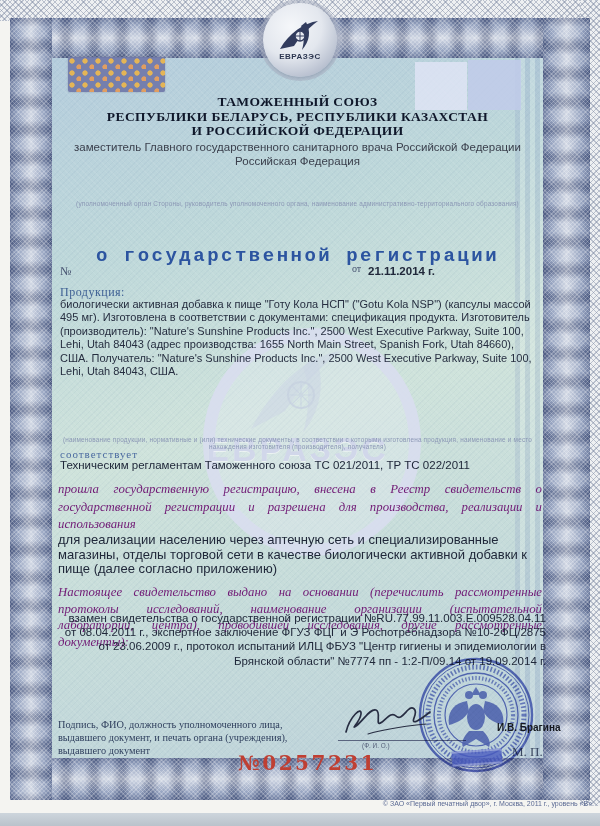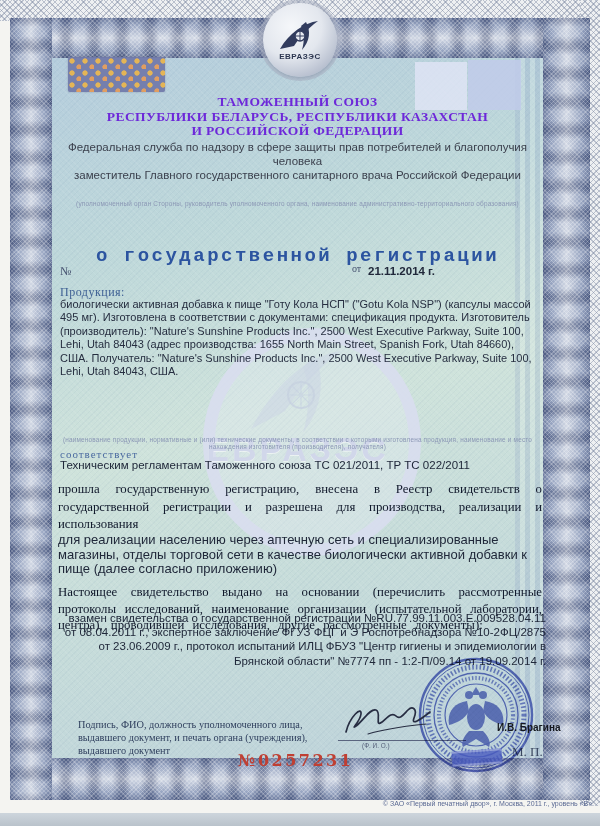--- a/index.html
+++ b/index.html
@@ -56,21 +56,21 @@
       radial-gradient(circle at 4px 4px,#e8b34b 2.3px,rgba(0,0,0,0) 3px),
       radial-gradient(circle at 11px 10px,#e49a57 2.3px,rgba(0,0,0,0) 3px),
       #7079aa;
     background-size:13px 12px,13px 12px;opacity:.92;box-shadow:0 0 2px rgba(60,60,100,.4);}
 
   
   .sq1{left:415px;top:62px;width:52px;height:48px;background:rgba(225,229,246,.8);}
   .sq2{left:468px;top:60px;width:53px;height:50px;background:rgba(193,203,234,.85);}
 
   
-  .union{top:95px;font-family:"Liberation Serif",serif;font-weight:bold;color:#6d28d9;
+  .union{top:95px;font-family:"Liberation Serif",serif;font-weight:bold;color:#0f172a;
     font-size:13.5px;line-height:14.5px;letter-spacing:.4px;z-index:4;}
   .authority{top:140px;font-size:11.5px;line-height:14px;color:#3b404d;z-index:4;}
   .caption{font-size:6.4px;color:#8b97b5;letter-spacing:.2px;z-index:4;}
   .cap1{top:200px;}
   .title{top:218px;font-family:"Liberation Serif",serif;font-weight:bold;font-size:23px;
     letter-spacing:5px;color:#2c54a0;z-index:4;}
   .subtitle{top:245px;font-family:Liberation Mono, monospace;font-weight:bold;font-size:19px;
     letter-spacing:2.5px;color:#2c54a0;z-index:4;}
 
   
@@ -87,30 +87,30 @@
   .wm{left:203px;top:328px;width:194px;height:204px;border-radius:50%;
     border:12px solid rgba(216,221,238,.85);background:rgba(236,240,248,.30);z-index:1;}
   .wm-text{left:52px;width:491px;top:430px;text-align:center;font-weight:bold;font-size:34px;
     letter-spacing:3px;color:rgba(208,213,233,.95);text-shadow:0 1px 0 rgba(255,255,255,.5);z-index:1;}
   .wm-swoosh{left:245px;top:345px;z-index:1;opacity:.55;}
 
   .cap2{top:436px;}
   .comp-label{left:60px;top:448px;font-family:"Liberation Serif",serif;font-size:11px;color:#4a6aa0;letter-spacing:1px;z-index:4;}
   .comp-text{left:60px;top:459px;width:482px;font-size:11.5px;color:#20283a;z-index:4;}
 
-  .serif-par{font-family:"Liberation Serif",serif;color:#0f172a;text-align:justify;z-index:4;}
+  .serif-par{font-family:"Liberation Serif",serif;color:#701a75;text-align:justify;z-index:4;font-style:italic;}
   .reg-par{left:58px;top:481px;width:484px;font-size:12.8px;line-height:17.5px;word-spacing:6px;}
   .sale-par{left:58px;top:533px;width:484px;font-size:13px;line-height:14.5px;color:#20283a;z-index:4;}
   .basis-label{left:58px;top:584px;width:484px;font-size:12.8px;line-height:16.5px;word-spacing:5px;}
   .basis-text{left:58px;top:611px;width:488px;font-size:11.5px;line-height:14.2px;color:#20283a;z-index:4;text-align:right;}
   .validity-par{left:58px;top:670px;width:484px;font-size:12.8px;line-height:15.8px;word-spacing:3px;}
 
   .sign-label{left:58px;top:718px;width:272px;font-family:"Liberation Serif",serif;
-    font-size:10.3px;line-height:13px;color:#31415f;z-index:4;margin-left:20px;}
-  .serial{left:238px;top:751px;font-family:"DejaVu Serif",serif;font-weight:bold;font-size:16px;
+    font-size:10.3px;line-height:13px;color:#31415f;z-index:4;}
+  .serial{left:238px;top:751px;font-family:"DejaVu Serif",serif;font-weight:bold;font-size:20px;
     letter-spacing:2.5px;color:#bf3f33;z-index:5;}
   .sig-svg{left:338px;top:700px;z-index:6;}
   .sig-line{left:338px;top:740px;width:128px;border-top:1px solid #5a657f;z-index:5;}
   .fio-cap{left:362px;top:742px;font-size:6.4px;color:#55607a;z-index:5;}
   .stamp{left:405px;top:653px;z-index:5;mix-blend-mode:multiply;opacity:.88;}
   .rect-stamp{left:452px;top:750px;width:50px;height:15px;background:#4a5cc0;opacity:.8;
     transform:rotate(-4deg);z-index:6;box-shadow:inset 0 2px 0 rgba(255,255,255,.35),inset 0 -2px 0 rgba(255,255,255,.35);}
   .signer-name{left:497px;top:722px;font-size:10px;font-weight:bold;color:#15181f;z-index:7;}
   .mp{left:512px;top:744px;font-family:"Liberation Serif",serif;font-size:13px;color:#3a4660;z-index:4;}
 
@@ -154,22 +154,22 @@
   <div class="holo abs"></div>
   <div class="sq1 abs"></div>
   <div class="sq2 abs"></div>
 
   <div class="abs ctr union">
     <div>ТАМОЖЕННЫЙ СОЮЗ</div>
     <div>РЕСПУБЛИКИ БЕЛАРУСЬ, РЕСПУБЛИКИ КАЗАХСТАН</div>
     <div>И РОССИЙСКОЙ ФЕДЕРАЦИИ</div>
   </div>
   <div class="abs ctr authority">
-    <div>Федеральная служба по надзору в сфере защиты прав потребителей и благополучия человека</div>
     <div>заместитель Главного государственного санитарного врача Российской Федерации</div>
+    <div>Российская Федерация</div>
   </div>
   <div class="abs ctr caption cap1">(уполномоченный орган Стороны, руководитель уполномоченного органа, наименование административно-территориального образования)</div>
 
   <div class="abs ctr subtitle">о государственной регистрации</div>
 
   <div class="abs numrow">
     <span class="num-label">№</span>
     <span class="date-label">от</span>
     <span class="date-value">21.11.2014 г.</span>
   </div>

